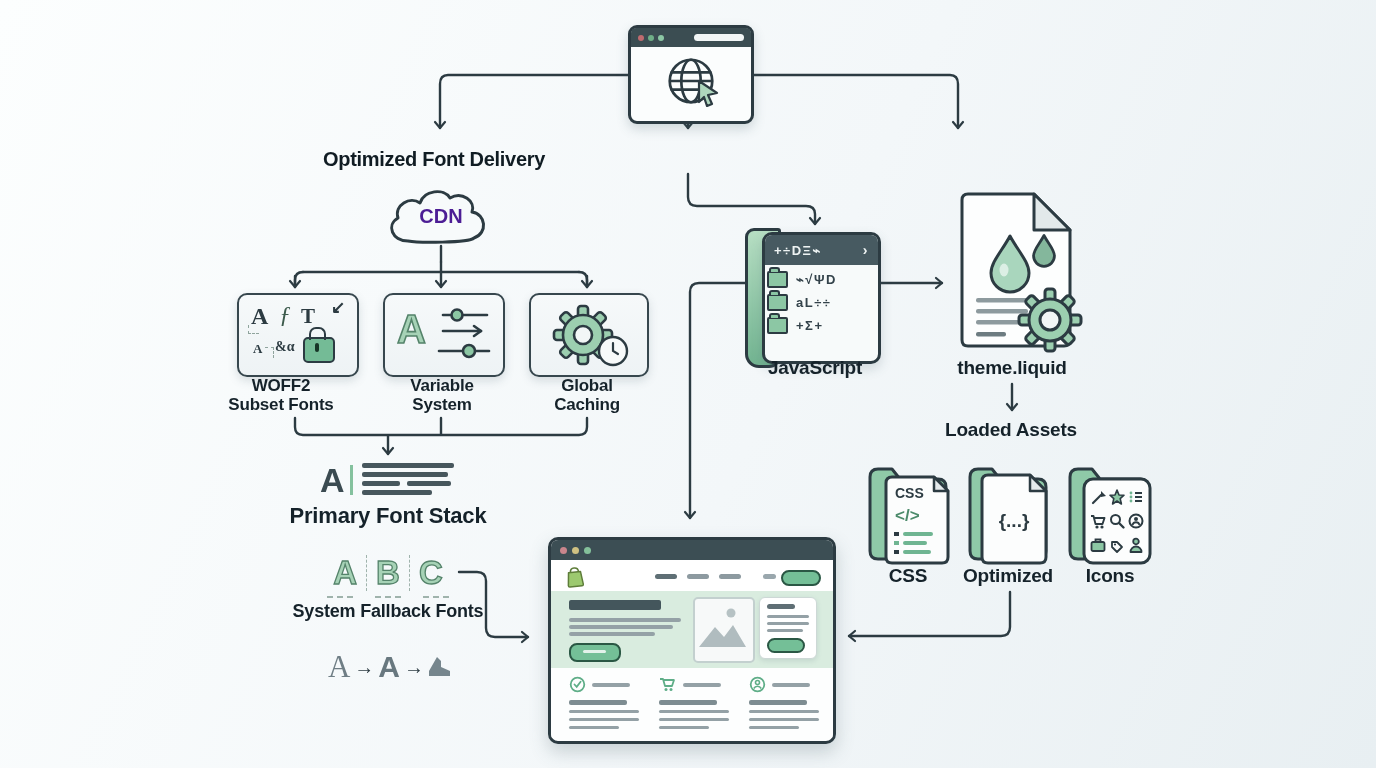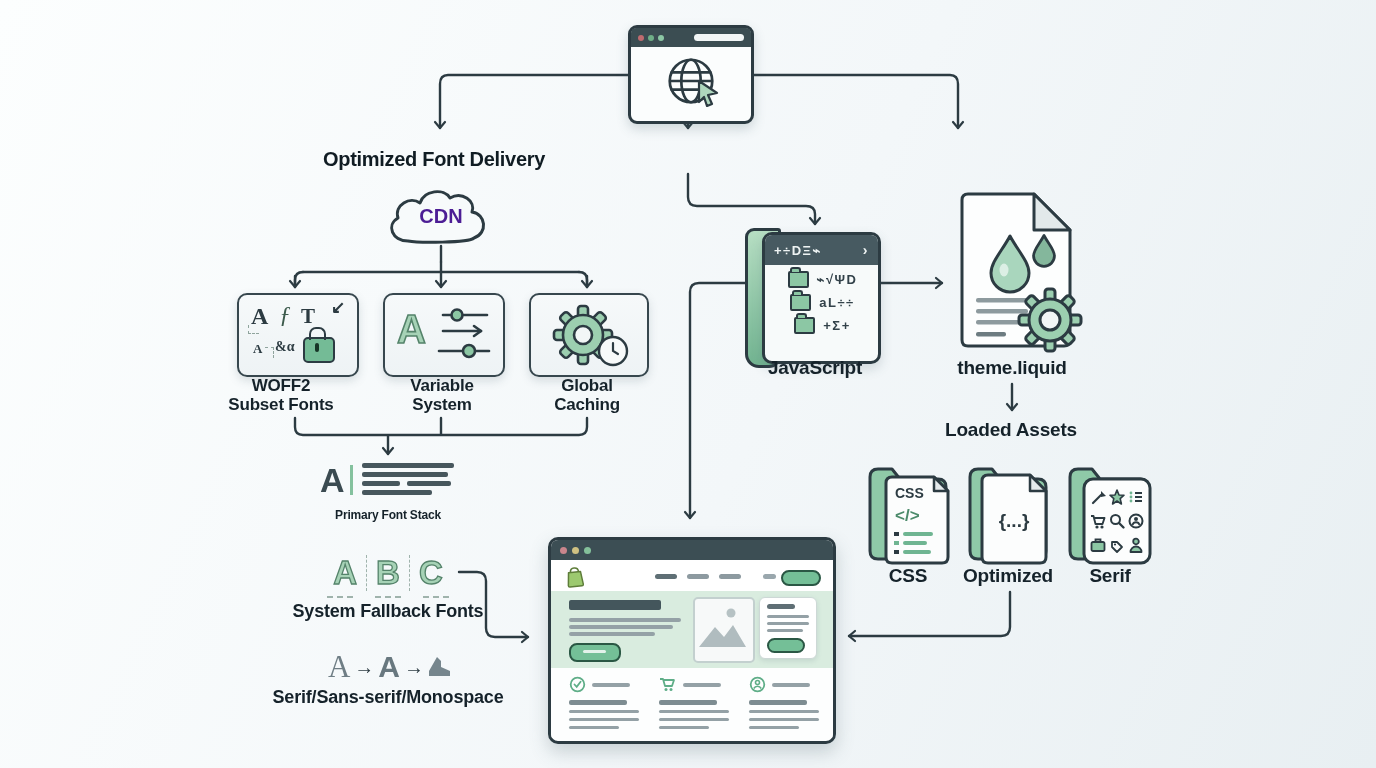--- a/index.html
+++ b/index.html
@@ -45,21 +45,21 @@
   .abc-under{border-bottom:2px dashed #9fb3ac;width:26px;}
 
   
   .dir-ribbon{left:0;top:-4px;width:30px;height:134px;background:linear-gradient(180deg,#b6dec3,#72b491);
               border:3px solid #2c3b42;border-radius:9px 3px 12px 14px;}
   .dir-panel{left:17px;top:0;width:113px;height:126px;background:#f7fafa;border:3px solid #2c3b42;border-radius:10px;
              overflow:hidden;box-shadow:0 5px 12px rgba(70,95,105,.2);}
   .dir-header{height:30px;background:#475a61;color:#eef3f3;display:flex;align-items:center;padding:0 9px;
               font-weight:bold;font-size:13px;letter-spacing:1.5px;}
   .dir-chevron{margin-left:auto;font-size:14px;}
-  .dir-row{display:flex;align-items:center;gap:8px;padding:6px 0 0 2px;justify-content:center;}
+  .dir-row{display:flex;align-items:center;gap:8px;padding:6px 0 0 2px;}
   .mini-folder{width:17px;height:13px;background:#8cc7a4;border:2px solid #2c3b42;border-radius:2px;position:relative;flex:0 0 auto;}
   .mini-folder:before{content:"";position:absolute;top:-6px;left:0;width:7px;height:3px;background:#8cc7a4;
                       border:2px solid #2c3b42;border-bottom:none;border-radius:3px 3px 0 0;}
   .dir-row-text{font-weight:bold;font-size:13px;color:#33424a;letter-spacing:1.5px;}
 
   
   .mockup{left:548px;top:537px;width:282px;height:201px;background:#fdfefe;border:3px solid #2c3b42;border-radius:10px;
           box-shadow:0 8px 18px rgba(70,95,105,.25);overflow:hidden;}
   .mk-header{height:20px;background:#3c4e54;display:flex;align-items:center;padding:0 9px;gap:5px;}
   .mk-nav{height:31px;background:#ffffff;position:relative;border-bottom:1px solid #e3eae9;}
@@ -210,21 +210,21 @@
     <div class="abs" style="left:42px;top:3px;width:96px">
       <div class="pfs-line" style="width:92px"></div>
       <div class="pfs-line" style="width:86px"></div>
       <div style="display:flex;gap:7px">
         <div class="pfs-line" style="width:38px"></div>
         <div class="pfs-line" style="width:44px"></div>
       </div>
       <div class="pfs-line" style="width:70px"></div>
     </div>
   </div>
-  <div class="abs lbl" style="left:288px;top:506px;width:200px;font-size:12px">Primary Font Stack</div>
+  <div class="abs lbl" style="left:288px;top:506px;width:200px;font-size:22px">Primary Font Stack</div>
 
   <div class="abs" style="left:308px;top:554px;width:160px;display:flex;align-items:center;justify-content:center">
     <span class="abc">A</span>
     <span class="abc-sep"></span>
     <span class="abc">B</span>
     <span class="abc-sep"></span>
     <span class="abc">C</span>
   </div>
   <div class="abs" style="left:308px;top:596px;width:160px;display:flex;justify-content:center;gap:22px">
     <span class="abc-under"></span>
@@ -235,21 +235,20 @@
 
   <div class="abs" style="left:310px;top:648px;width:160px;height:38px;display:flex;align-items:center;justify-content:center;gap:4px">
     <span class="serif" style="font-size:31px;color:#6f7e85">A</span>
     <span style="font-size:20px;font-weight:bold;color:#2c3b42">→</span>
     <span style="font-size:30px;font-weight:bold;color:#68787f">A</span>
     <span style="font-size:20px;font-weight:bold;color:#2c3b42">→</span>
     <svg width="24" height="22" viewBox="0 0 24 22">
       <path d="M1,15 L9,1 L13,5 L13,11 L22,15 L22,20 L1,20 Z" fill="#76868d"></path>
     </svg>
   </div>
-  <div class="abs lbl" style="left:258px;top:688px;width:260px;font-size:18px">Serif/Sans-serif/Monospace</div>
 
   <div class="abs" style="left:745px;top:232px;width:132px;height:130px">
     <div class="abs dir-ribbon"></div>
     <div class="abs dir-panel">
       <div class="dir-header">
         <span>+÷DΞ⌁</span>
         <span class="dir-chevron">›</span>
       </div>
       <div class="dir-row">
         <span class="mini-folder"></span>
@@ -370,21 +369,21 @@
       </g>
       <g transform="translate(74,92)">
         <circle cy="-3.5" r="2.8" fill="#8cc7a4" stroke="#2c3b42" stroke-width="1.8"></circle>
         <path d="M-5.5,7 A5.5,5.5 0 0 1 5.5,7 Z" fill="#8cc7a4" stroke="#2c3b42" stroke-width="1.8" stroke-linejoin="round"></path>
       </g>
     </svg>
   </div>
 
   <div class="abs lbl-lg folder-label" style="left:858px;width:100px">CSS</div>
   <div class="abs lbl-lg folder-label" style="left:948px;width:120px">Optimized</div>
-  <div class="abs lbl-lg folder-label" style="left:1060px;width:100px">Serif</div>
+  <div class="abs lbl-lg folder-label" style="left:1060px;width:100px">Icons</div>
 
   <div class="abs mockup">
     <div class="mk-header">
       <span class="dot" style="width:7px;height:7px;background:#c9858c"></span>
       <span class="dot" style="width:7px;height:7px;background:#cfc182"></span>
       <span class="dot" style="width:7px;height:7px;background:#84c09a"></span>
     </div>
     <div class="mk-nav">
       <svg class="abs" style="left:14px;top:6px" width="20" height="22" viewBox="0 0 20 22">
         <g transform="rotate(-6 10 11)">

